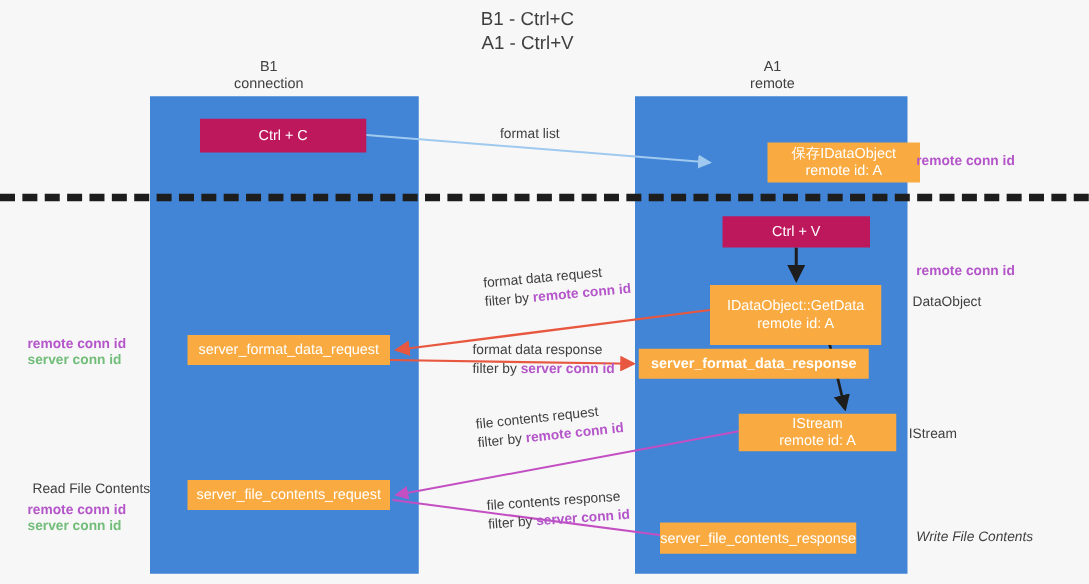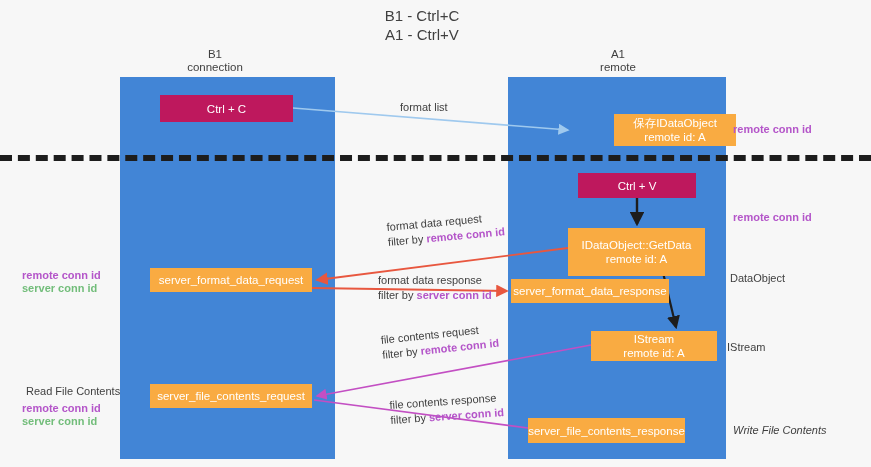--- a/index.html
+++ b/index.html
@@ -75,37 +75,37 @@
     padding: 2px 4px;
   }
   .node.green { background: #be185d; }
   .node.orange { background: #f9ab42; }
 
   #n-ctrlc   { left: 160px; top: 95px;  width: 133px; height: 27px; }
   #n-save    { left: 574px; top: 114px; width: 122px; height: 32px; margin-left: 40px; }
   #n-ctrlv   { left: 578px; top: 173px; width: 118px; height: 25px; }
   #n-getdata { left: 568px; top: 228px; width: 137px; height: 48px; }
   #n-sfdreq  { left: 150px; top: 268px; width: 162px; height: 24px; }
-  #n-sfdres  { left: 511px; top: 279px; width: 158px; height: 24px; }
+  #n-sfdres  { left: 511px; top: 279px; width: 184px; height: 24px; font-weight: bold; }
   #n-istream { left: 591px; top: 331px; width: 126px; height: 30px; }
   #n-sfcreq  { left: 150px; top: 384px; width: 162px; height: 24px; }
   #n-sfcres  { left: 528px; top: 418px; width: 157px; height: 25px; }
 
   
   .side-label {
     font-size: 11px;
     line-height: 13px;
   }
   .purple { color: #b455c9; font-weight: bold; }
   .green-t { color: #72bd7a; font-weight: bold; }
   .plain { color: #3f3f3f; }
 
   #lbl-rc1 { left: 733px; top: 123px; }
   #lbl-rc2 { left: 733px; top: 211px; }
-  #lbl-dataobject { left: 730px; top: 236px; margin-top: 36px; }
+  #lbl-dataobject { left: 730px; top: 236px; }
   #lbl-istream { left: 727px; top: 341px; }
   #lbl-write { left: 733px; top: 424px; font-style: italic; }
 
   #lbl-left1 { left: 22px; top: 269px; }
   #lbl-read  { left: 26px; top: 385px; }
   #lbl-left2 { left: 22px; top: 402px; }
 
   
   .edge-label {
     font-size: 11px;

